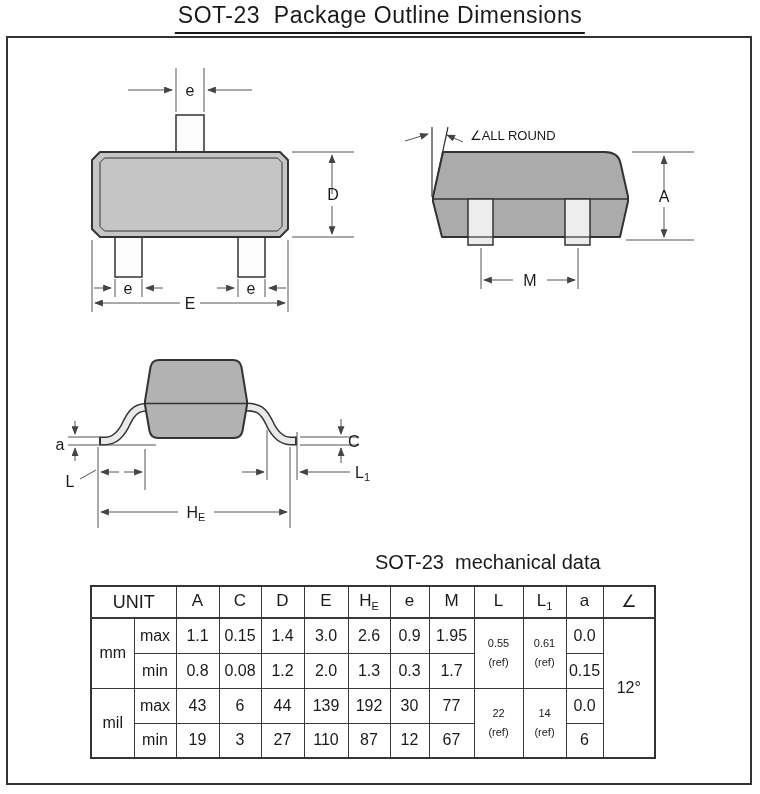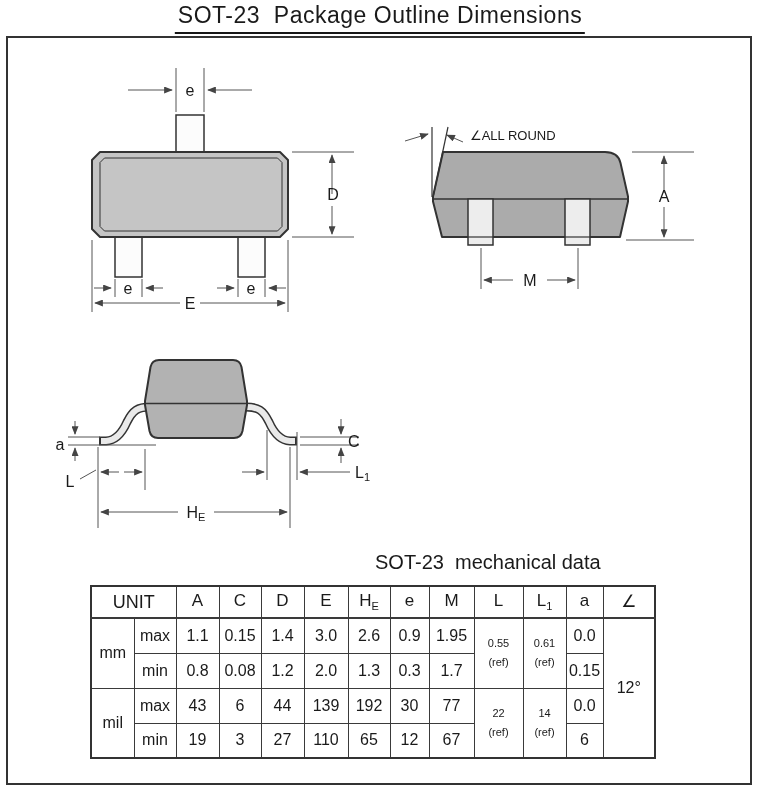--- a/index.html
+++ b/index.html
@@ -264,19 +264,19 @@
         <div>(ref)</div>
       </td>
       <td>0.0</td>
     </tr>
     <tr>
       <td>min</td>
       <td>19</td>
       <td>3</td>
       <td>27</td>
       <td>110</td>
-      <td>65</td>
+      <td>87</td>
       <td>12</td>
       <td>67</td>
       <td>6</td>
     </tr>
   </tbody>
 </table>
 
 </body></html>

